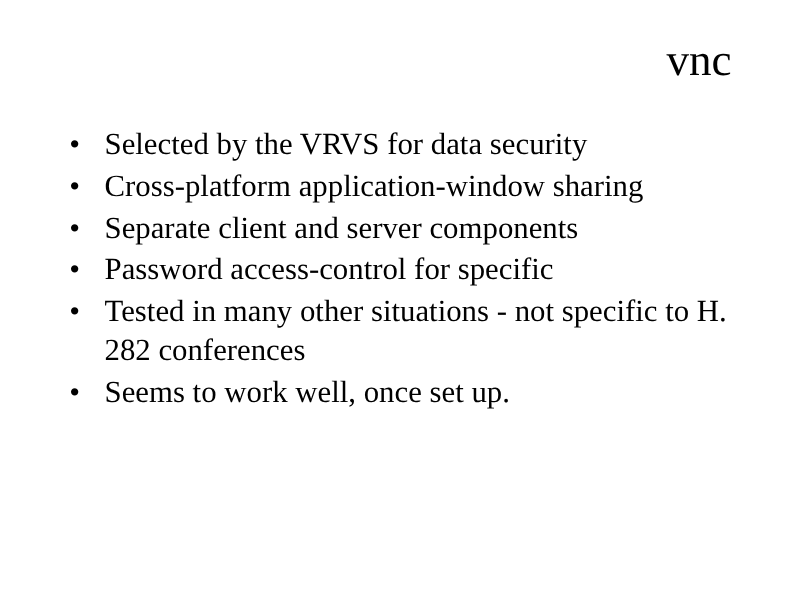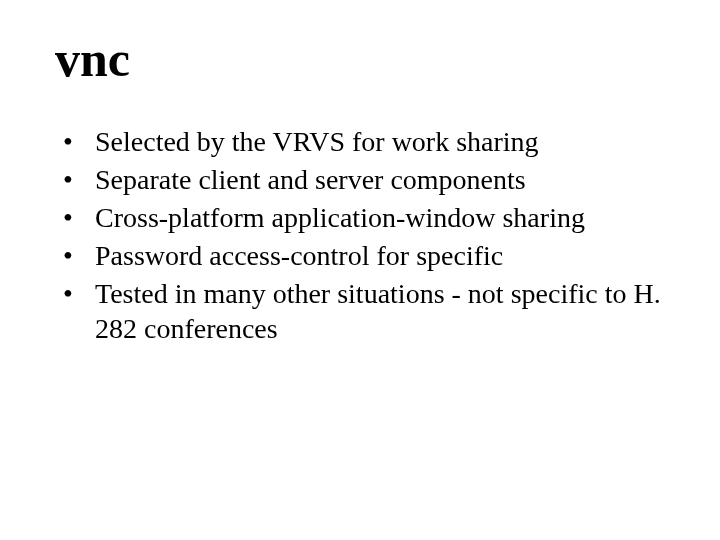--- a/index.html
+++ b/index.html
@@ -9,23 +9,23 @@
     }
     body {
       width: 720px;
       height: 540px;
       background: #ffffff;
       font-family: "Times New Roman", Times, serif;
       color: #000000;
       padding: 30px 55px;
     }
     .title {
-      text-align: left;
-      font-size: 50px;
-      font-weight: bold;
+      text-align: right;
+      font-size: 41px;
+      font-weight: normal;
       margin-bottom: 36px;
     }
     .bullet-list {
       list-style: none;
       font-size: 28px;
       line-height: 1.25;
     }
     .bullet-list li {
       position: relative;
       padding-left: 40px;
@@ -37,18 +37,19 @@
       left: 8px;
       top: 0;
     }
   </style>
 </head>
 <body>
 
 <h1 class="title">vnc</h1>
 
 <ul class="bullet-list">
-  <li>Selected by the VRVS for work sharing</li>
+  <li>Selected by the VRVS for data security</li>
+  <li>Cross-platform application-window sharing</li>
   <li>Separate client and server components</li>
-  <li>Cross-platform application-window sharing</li>
   <li>Password access-control for specific</li>
   <li>Tested in many other situations - not specific to H. 282 conferences</li>
+  <li>Seems to work well, once set up.</li>
 </ul>
 
 </body></html>

